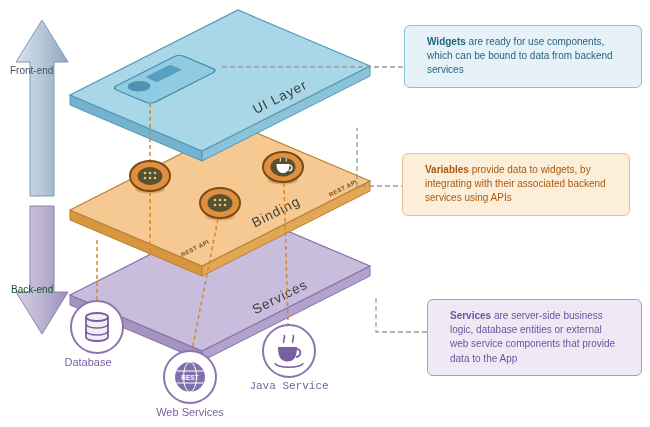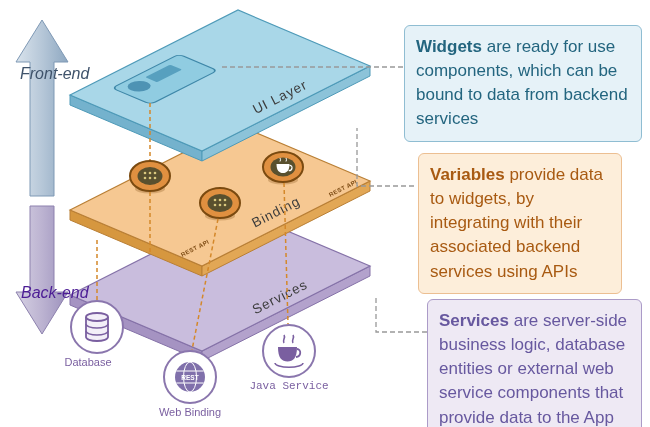--- a/index.html
+++ b/index.html
@@ -2,30 +2,30 @@
 <html><head>
 <meta charset="utf-8">
 <style>
   html,body{margin:0;padding:0;background:#fff;}
   .canvas{
     position:relative;width:650px;height:427px;background:#fff;overflow:hidden;
     font-family:"Liberation Sans",sans-serif;
   }
   .canvas svg{position:absolute;left:0;top:0;}
   .arrow-label{
-    position:absolute;font-style:italic;font-size:16px;color:#3f536b;white-space:nowrap;margin-left:10px;
+    position:absolute;font-size:10px;color:#3f536b;white-space:nowrap;
   }
-  .arrow-label.back{color:#4c1d95;}
+  .arrow-label.back{color:#14532d;}
   .note{
-    position:absolute;border-radius:6px;padding:9px 11px;font-size:17px;line-height:1.42;
+    position:absolute;border-radius:6px;padding:9px 22px;font-size:10px;line-height:1.42;
     border:1.4px solid;box-sizing:border-box;
   }
   .note b{font-weight:bold;}
   .note.widgets{left:404px;top:25px;width:238px;background:#e6f2f8;border-color:#8fbdd2;color:#23657f;}
-  .note.variables{left:418px;top:153px;width:204px;background:#fdeeda;border-color:#ecbf92;color:#a85a12;}
+  .note.variables{left:402px;top:153px;width:228px;background:#fdeeda;border-color:#ecbf92;color:#a85a12;}
   .note.services{left:427px;top:299px;width:215px;background:#eee9f4;border-color:#ab9bc8;color:#67589f;}
   .icon-label{
     position:absolute;width:110px;text-align:center;font-size:11px;color:#7a5fa0;
   }
   .layer-label{font-size:13.5px;fill:#3c3c3c;letter-spacing:1px;}
   .rest-api{font-size:6px;font-weight:bold;fill:#7c4a12;letter-spacing:.4px;}
 </style>
 </head>
 <body>
 
@@ -158,16 +158,16 @@
     <b>Widgets</b><span> are ready for use components, which can be bound to data from backend services</span>
   </div>
   <div class="note variables">
     <b>Variables</b><span> provide data to widgets, by integrating with their associated backend services using APIs</span>
   </div>
   <div class="note services">
     <b>Services</b><span> are server-side business logic, database entities or external web service components that provide data to the App</span>
   </div>
 
   <div class="icon-label" style="left:33px;top:356px;">Database</div>
-  <div class="icon-label" style="left:135px;top:406px;">Web Binding</div>
+  <div class="icon-label" style="left:135px;top:406px;">Web Services</div>
   <div class="icon-label" style="left:234px;top:380px;font-family:Liberation Mono, monospace;">Java Service</div>
 
 </div>
 
 </body></html>

